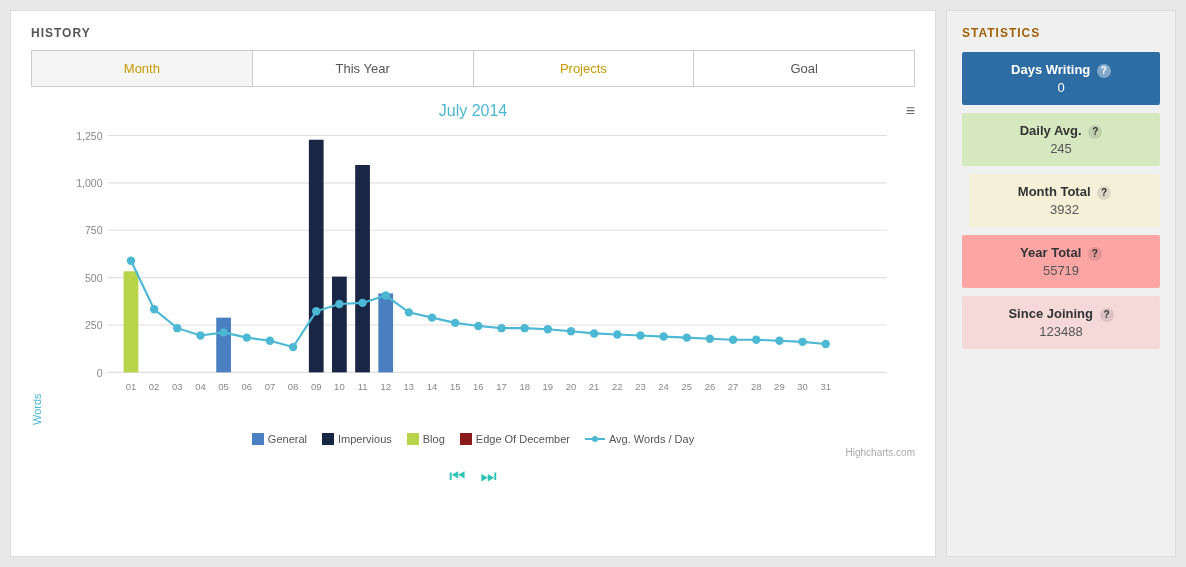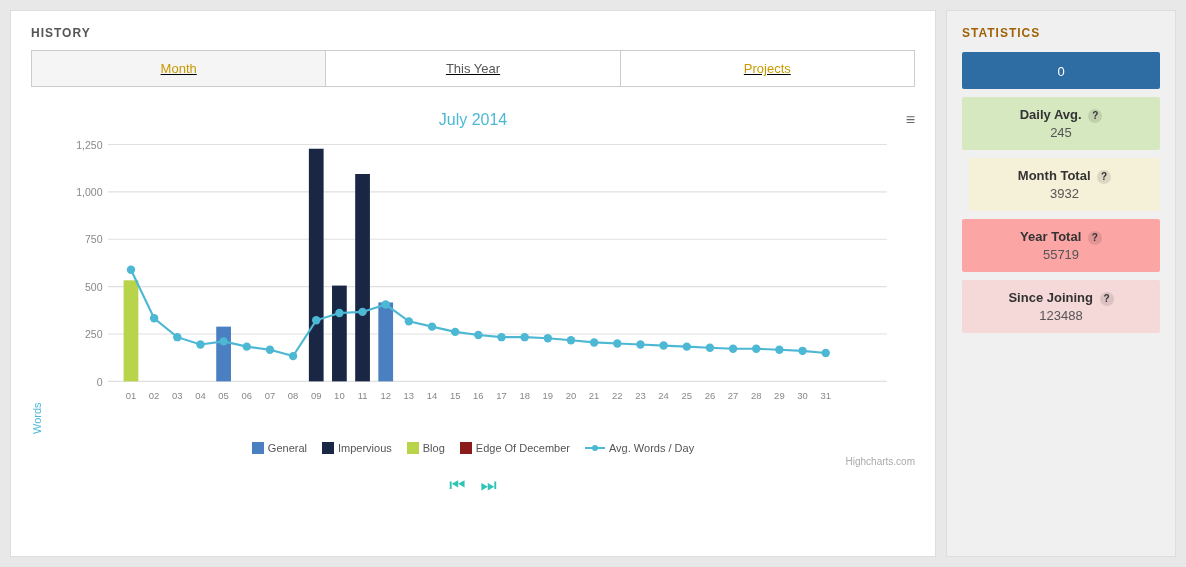--- a/index.html
+++ b/index.html
@@ -23,22 +23,21 @@
     .history-title {
       font-size: 12px;
       font-weight: bold;
       color: #555;
       letter-spacing: 1px;
       margin-bottom: 10px;
     }
     .tabs {
       display: flex;
       border: 1px solid #ccc;
-      margin-bottom: 24px;
-      text-decoration: underline;
+      margin-bottom: 15px;
     }
     .tab {
       flex: 1;
       text-align: center;
       padding: 10px;
       cursor: pointer;
       color: #555;
       border-right: 1px solid #ccc;
       font-size: 13px;
       background: #fff;
@@ -189,20 +188,21 @@
 </head>
 <body>
 
 <div class="main-panel">
   <div class="history-title">HISTORY</div>
 
   <div class="tabs">
     <div class="tab active">Month</div>
     <div class="tab">This Year</div>
     <div class="tab projects">Projects</div>
+    <div class="tab">Goal</div>
   </div>
 
   <div class="chart-title-row">
     <div class="chart-title">July 2014</div>
     <div class="hamburger-icon">≡</div>
   </div>
 
   <div class="chart-container">
     <div class="y-axis-label">Words</div>
     <div class="chart-inner">
@@ -334,20 +334,24 @@
   <div class="nav-arrows">
     <span>⏮</span>
     <span>⏭</span>
   </div>
 </div>
 
 <div class="stats-panel">
   <div class="stats-title">STATISTICS</div>
 
   <div class="stat-card blue">
+    <div class="stat-label">
+      <span>Days Writing</span>
+      <span class="question-icon">?</span>
+    </div>
     <div class="stat-value">0</div>
   </div>
 
   <div class="stat-card green">
     <div class="stat-label">
       <span>Daily Avg.</span>
       <span class="question-icon">?</span>
     </div>
     <div class="stat-value">245</div>
   </div>

